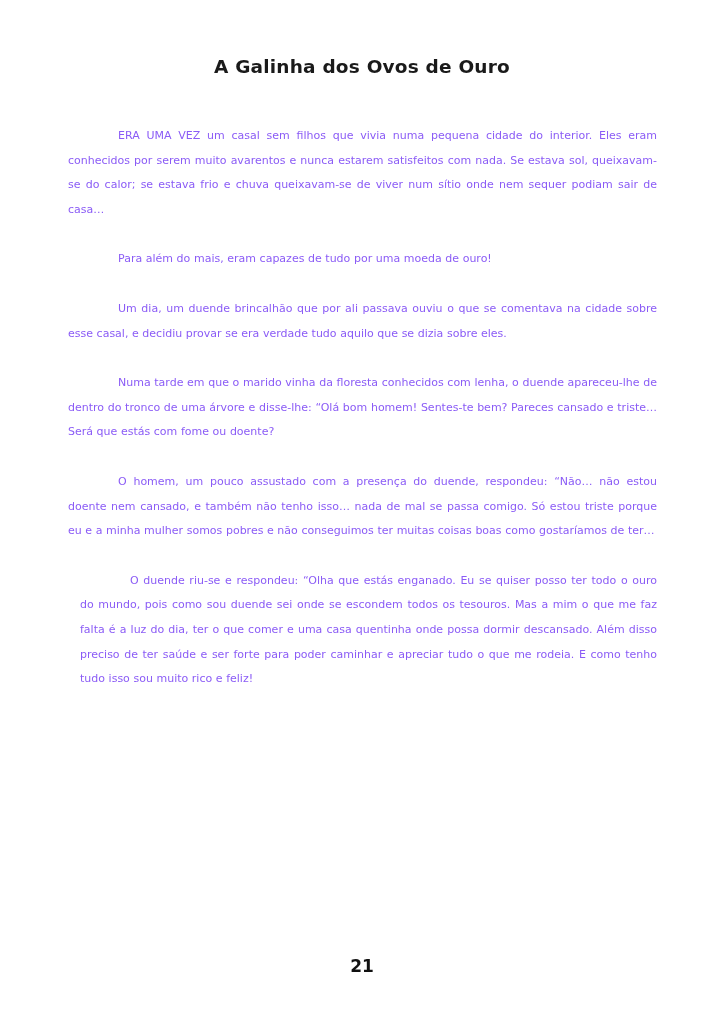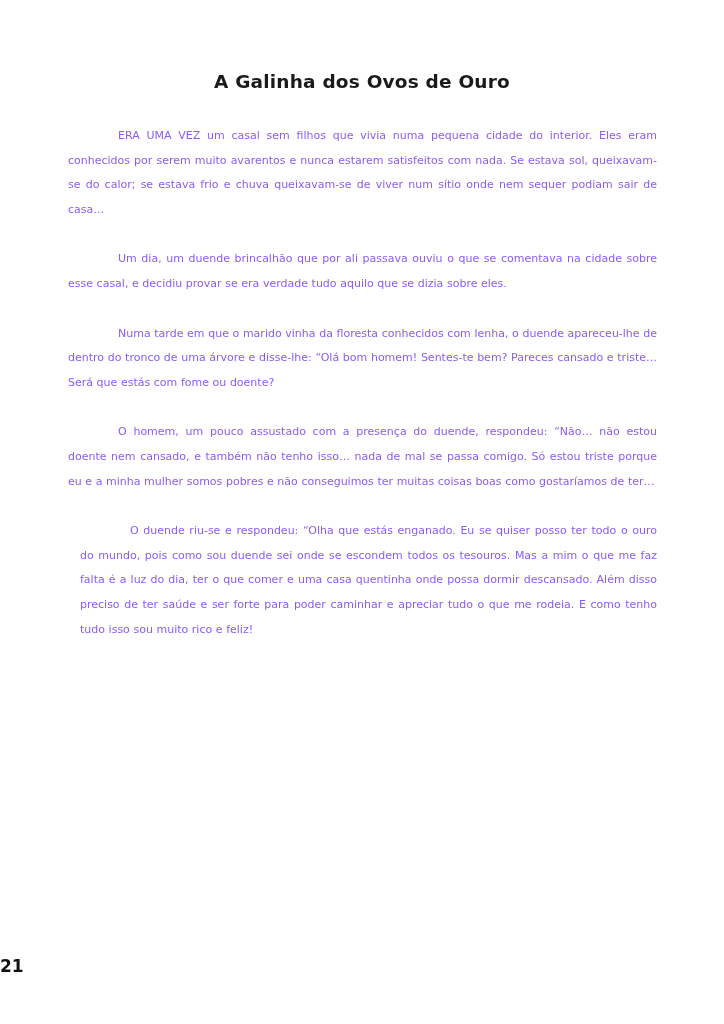--- a/index.html
+++ b/index.html
@@ -16,21 +16,21 @@
     position: relative;
     width: 724px;
     height: 1024px;
     background: #ffffff;
     overflow: hidden;
     box-sizing: border-box;
   }
 
   .story-title {
     position: absolute;
-    top: 59px;
+    top: 44px;
     left: 0;
     right: 0;
     text-align: center;
     font-size: 18.5px;
     font-weight: bold;
     color: #1a1a1a;
     letter-spacing: 0.2px;
     line-height: 1.2;
   }
 
@@ -56,34 +56,36 @@
   .para:last-child {
     margin-bottom: 0;
     margin-left: 12px;
   }
 
   .page-number {
     position: absolute;
     top: 956px;
     left: 0;
     right: 0;
+    text-align: center;
     font-size: 17px;
     font-weight: bold;
     color: #111111;
   }
 </style>
 </head>
 <body>
 
 <div class="page">
 
   <h1 class="story-title">A Galinha dos Ovos de Ouro</h1>
 
   <div class="body-block">
     <p class="para">ERA UMA VEZ um casal sem filhos que vivia numa pequena cidade do interior. Eles eram conhecidos por serem muito avarentos e nunca estarem satisfeitos com nada. Se estava sol, queixavam-se do calor; se estava frio e chuva queixavam-se de viver num sítio onde nem sequer podiam sair de casa…</p>
+    <p class="para">Para além do mais, eram capazes de tudo por uma moeda de ouro!</p>
     <p class="para">Um dia, um duende brincalhão que por ali passava ouviu o que se comentava na cidade sobre esse casal, e decidiu provar se era verdade tudo aquilo que se dizia sobre eles.</p>
     <p class="para">Numa tarde em que o marido vinha da floresta conhecidos com lenha, o duende apareceu-lhe de dentro do tronco de uma árvore e disse-lhe: “Olá bom homem! Sentes-te bem? Pareces cansado e triste… Será que estás com fome ou doente?</p>
     <p class="para">O homem, um pouco assustado com a presença do duende, respondeu: “Não… não estou doente nem cansado, e também não tenho isso… nada de mal se passa comigo. Só estou triste porque eu e a minha mulher somos pobres e não conseguimos ter muitas coisas boas como gostaríamos de ter…</p>
     <p class="para">O duende riu-se e respondeu: “Olha que estás enganado. Eu se quiser posso ter todo o ouro do mundo, pois como sou duende sei onde se escondem todos os tesouros. Mas a mim o que me faz falta é a luz do dia, ter o que comer e uma casa quentinha onde possa dormir descansado. Além disso preciso de ter saúde e ser forte para poder caminhar e apreciar tudo o que me rodeia. E como tenho tudo isso sou muito rico e feliz!</p>
   </div>
 
   <div class="page-number">21</div>
 
 </div>
 

